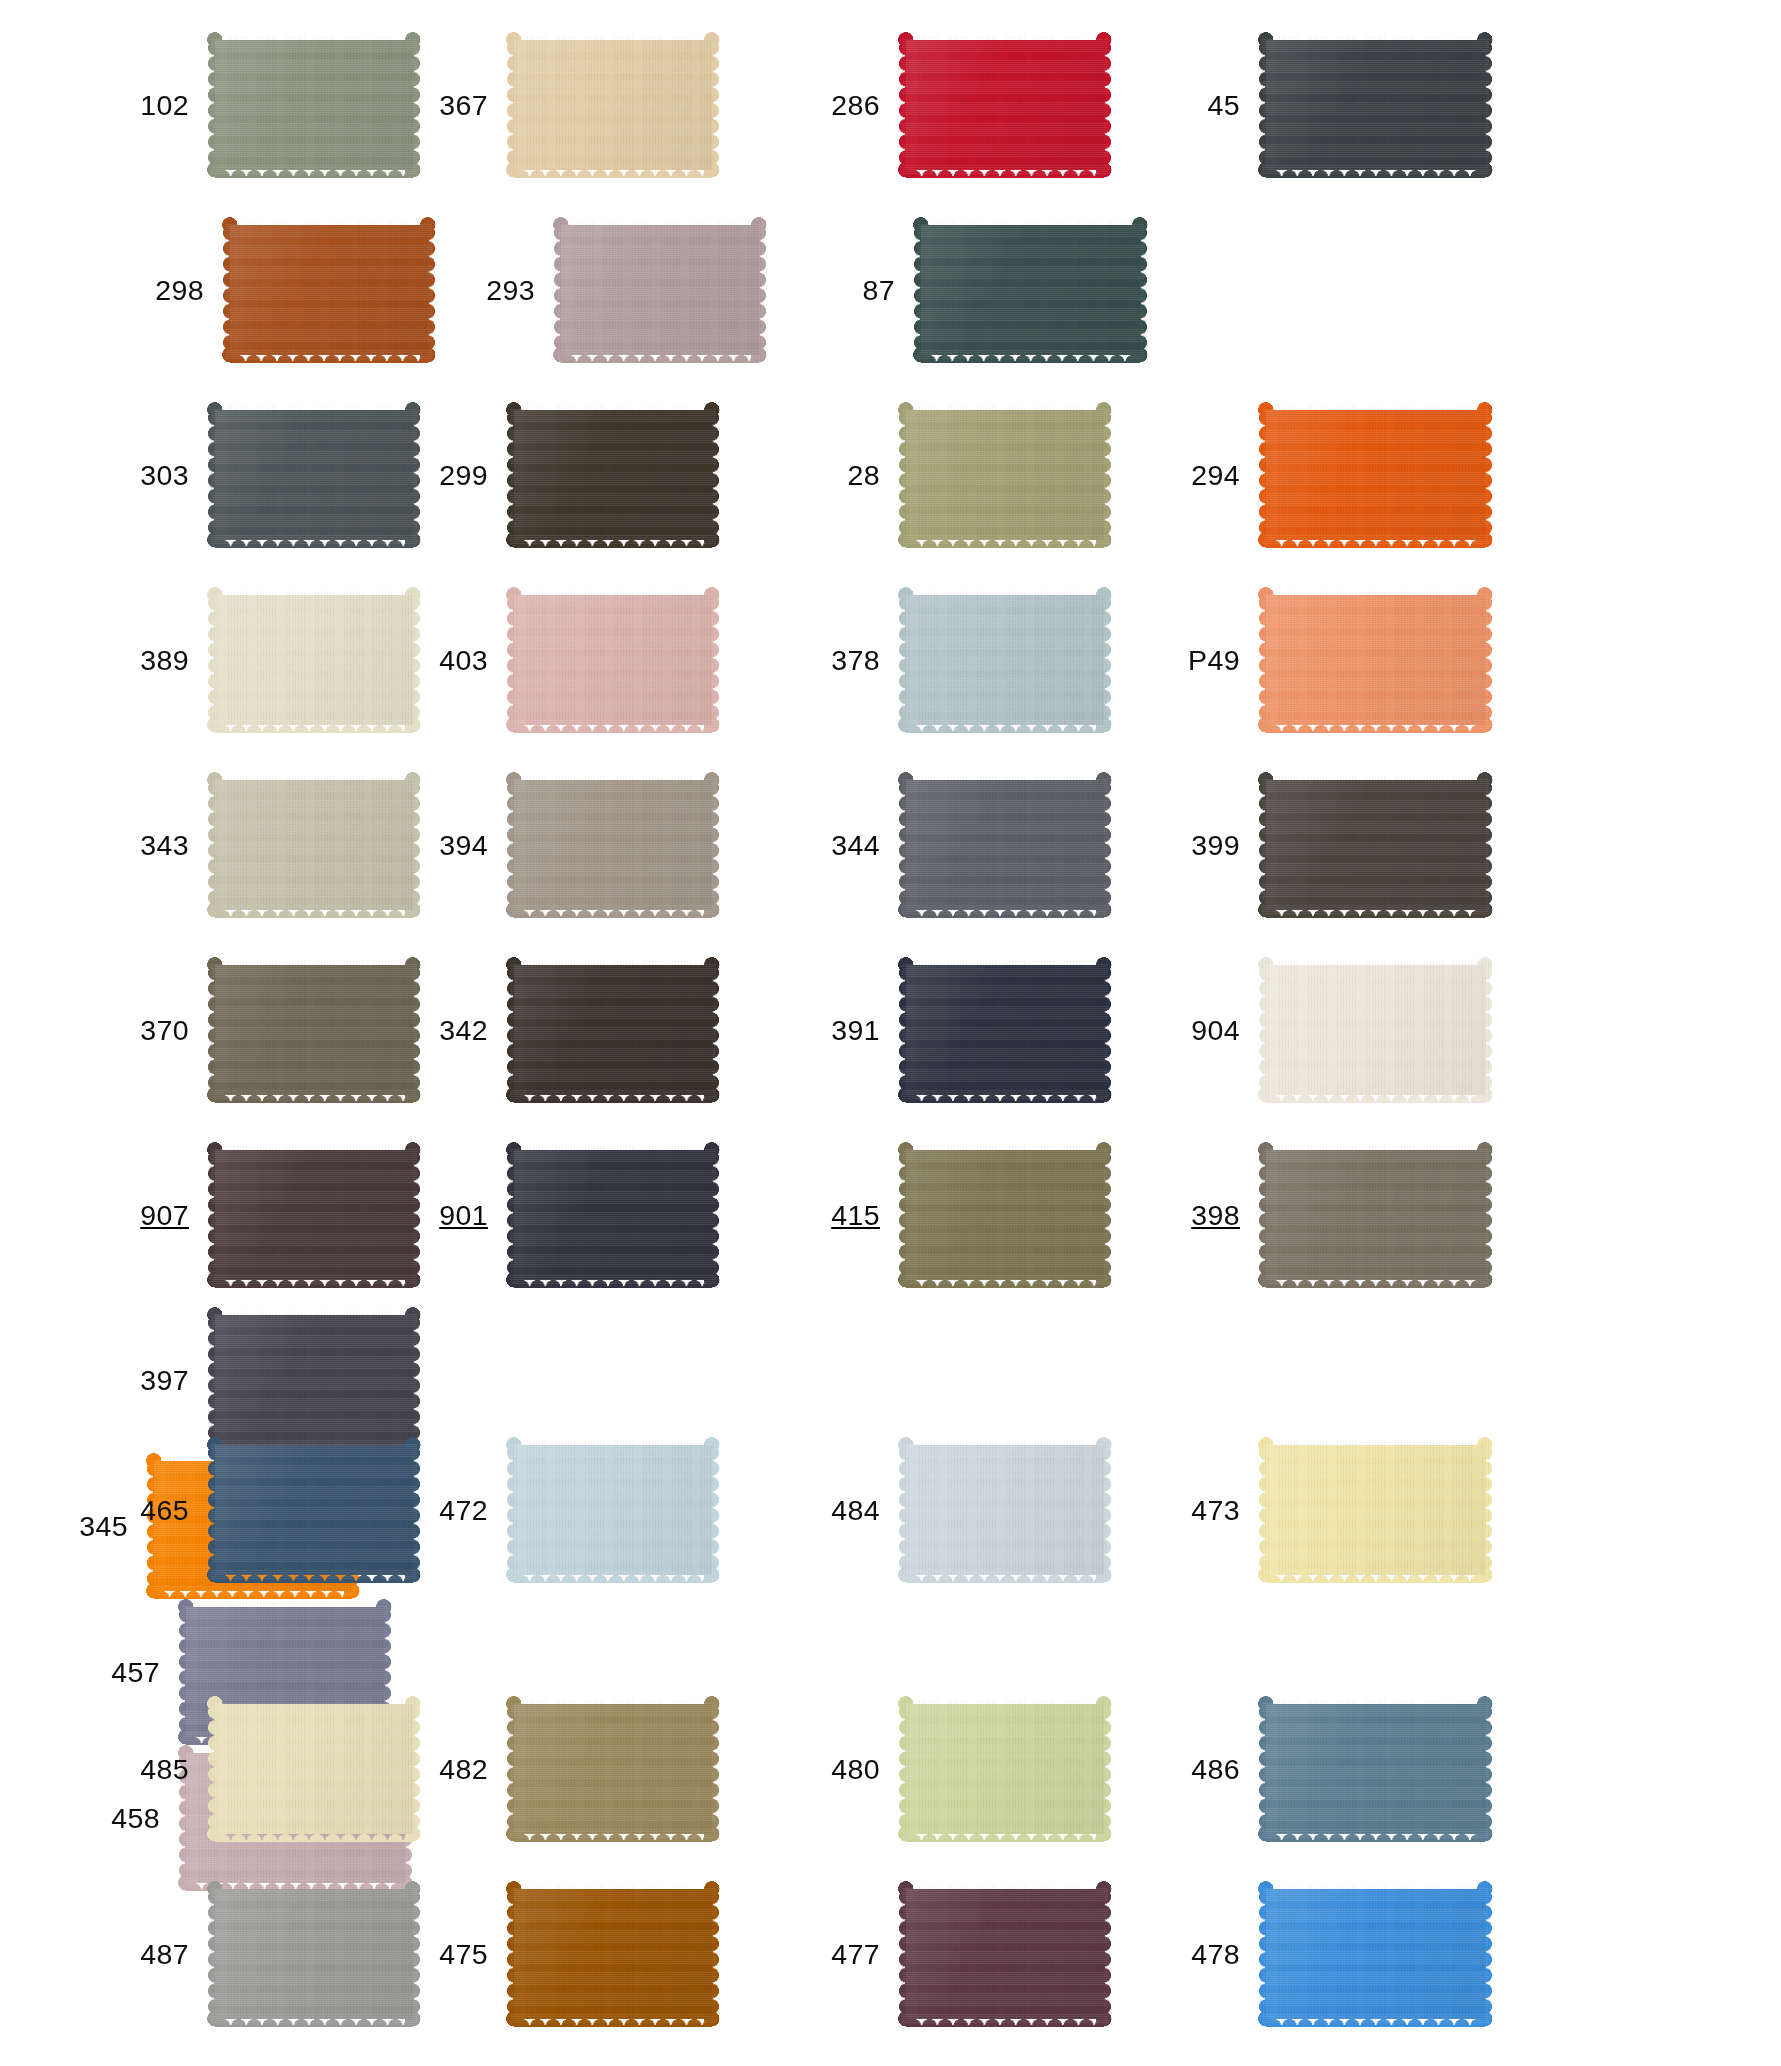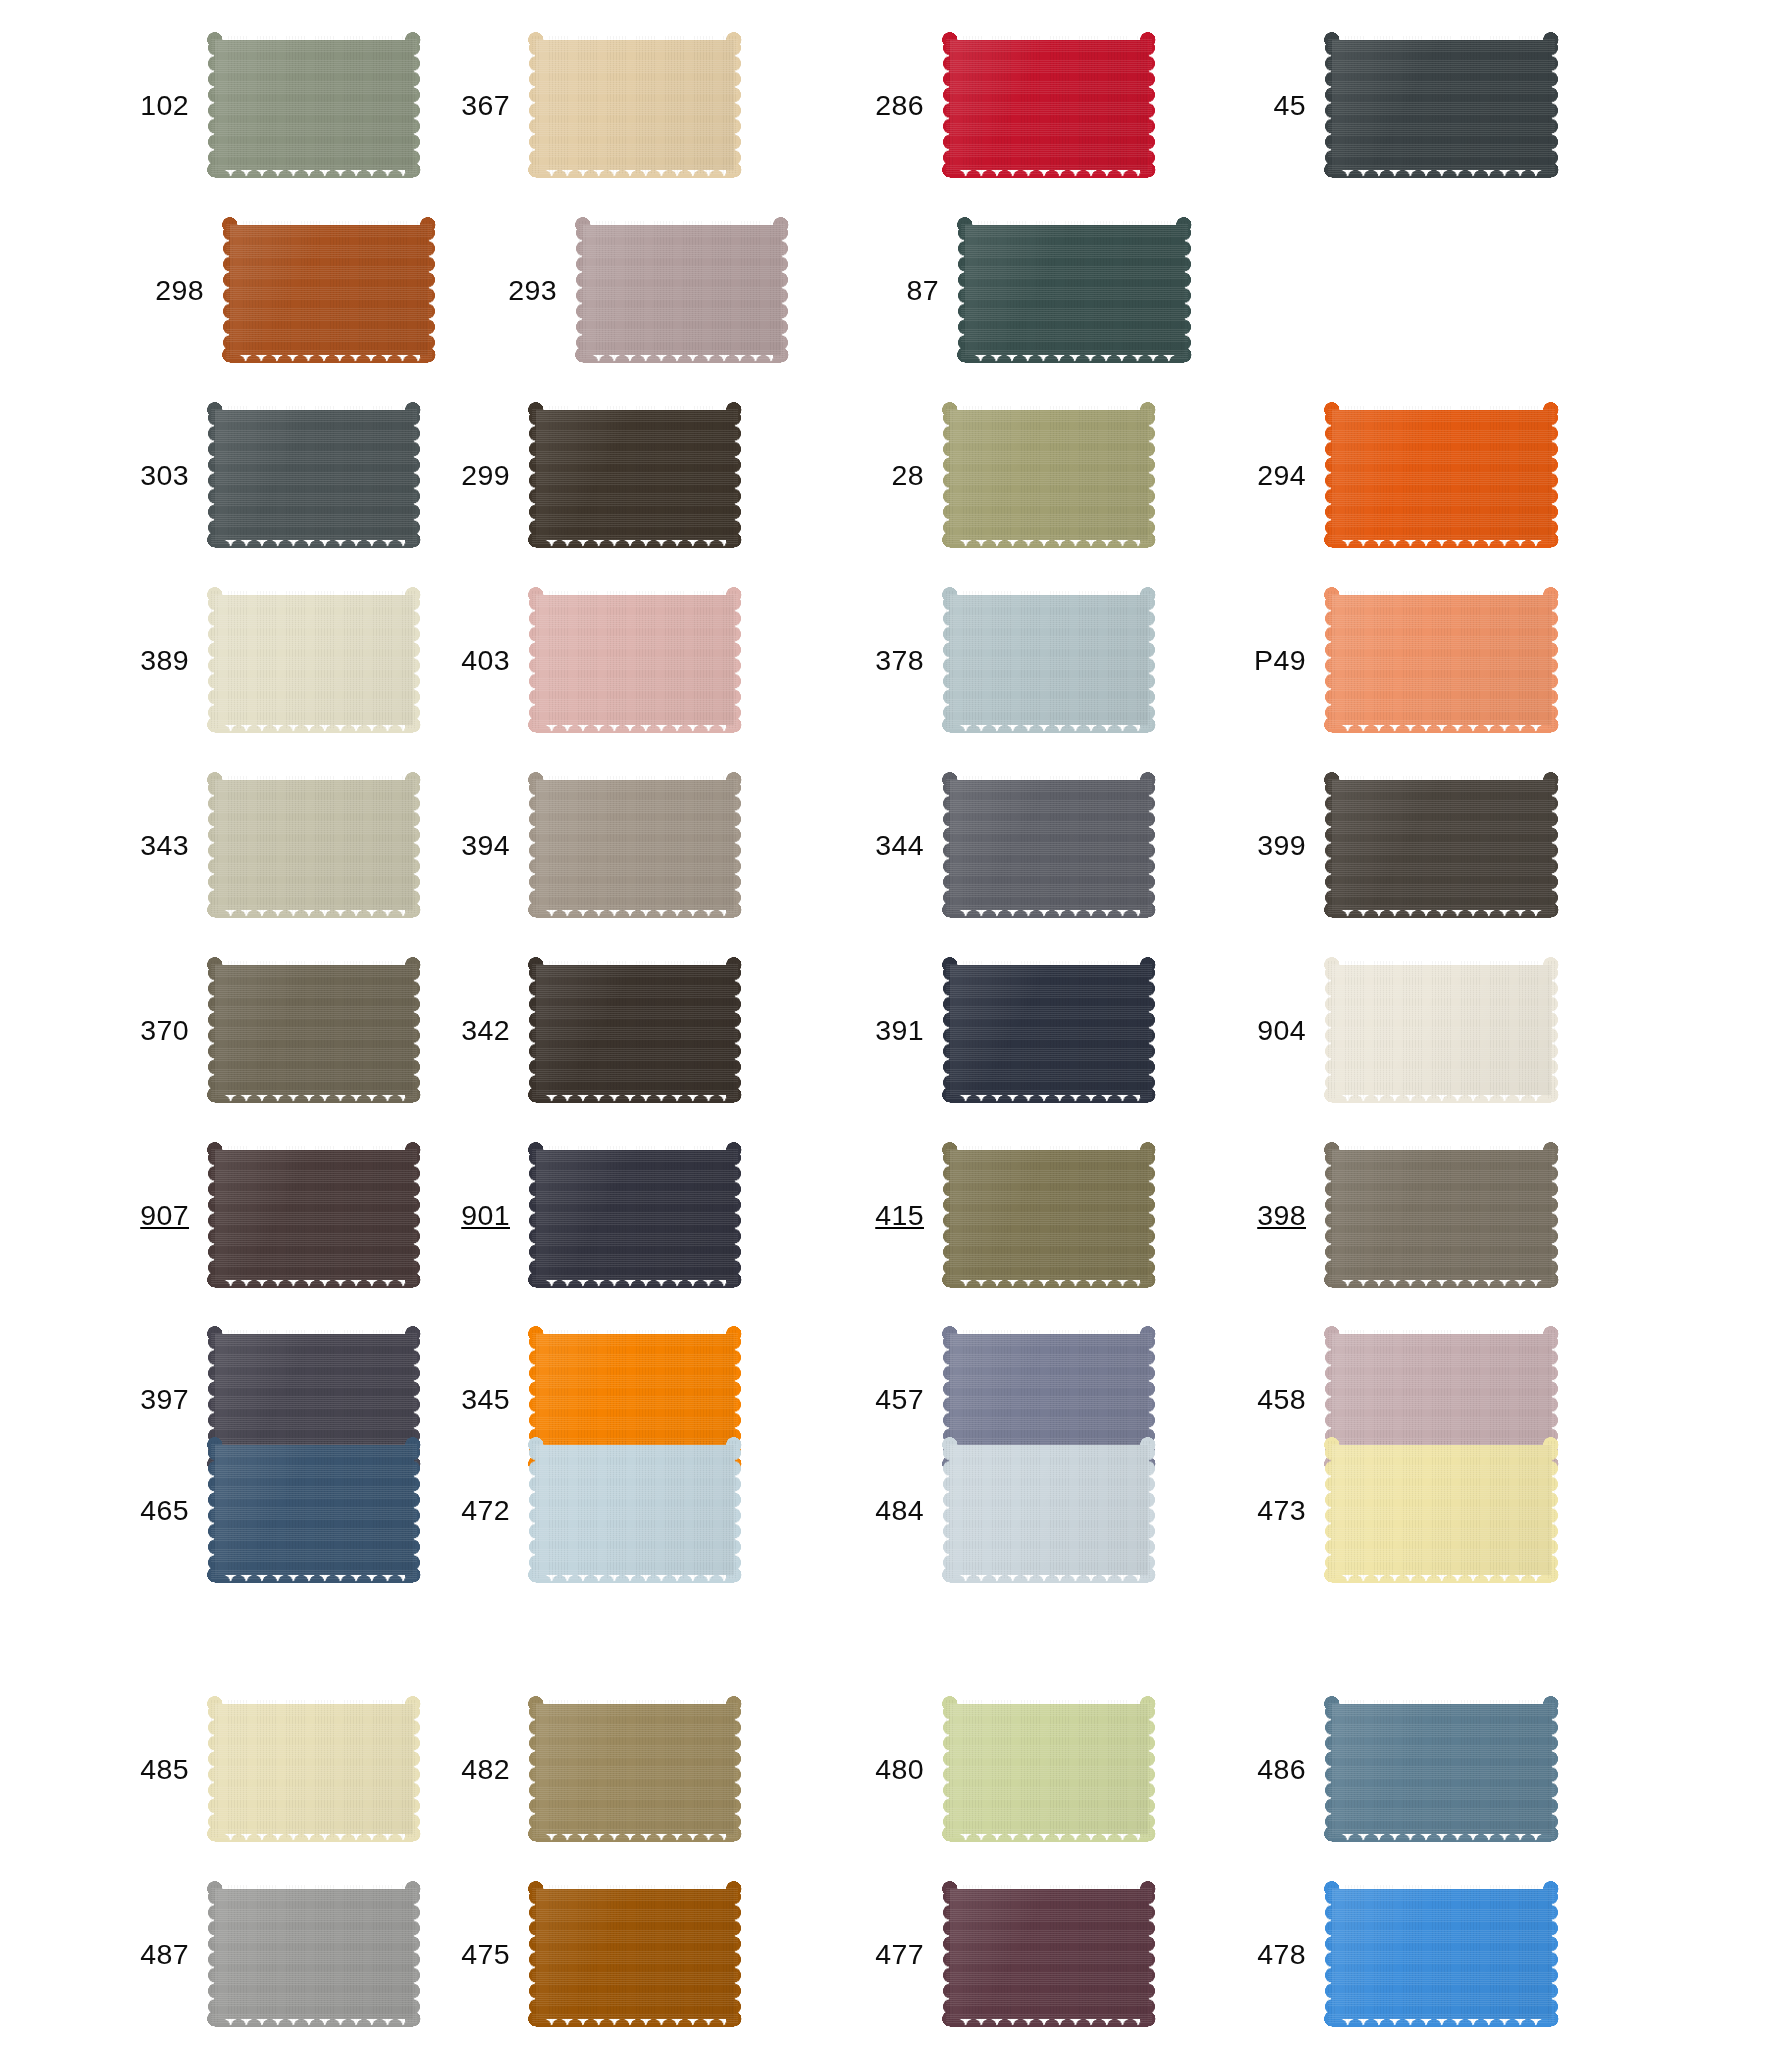--- a/index.html
+++ b/index.html
@@ -20,21 +20,20 @@
     height: 2066px;
     background: #ffffff;
   }
 
   .swatch-row {
     position: absolute;
     left: 0;
     width: 1520px;
     height: 184px;
     display: flex;
-    gap: 22px;
   }
 
   
   .swatch-cell {
     position: relative;
     height: 184px;
     display: flex;
     align-items: center;
     box-sizing: border-box;
   }
@@ -583,21 +582,21 @@
           <div class="scallop-right"></div>
           <div class="corner tl"></div>
           <div class="corner tr"></div>
           <div class="corner bl"></div>
           <div class="corner br"></div>
           <div class="texture"></div>
           <div class="sheen"></div>
         </div>
       </div>
     </div>
-    <div class="swatch-row" style="top: 1307px;">
+    <div class="swatch-row" style="top: 1307px; flex-direction: column;">
       <div class="swatch-cell col-0">
         <div class="swatch-label">397</div>
         <div class="swatch-chip" style="--chip: #474550;">
           <div class="chip-body"></div>
           <div class="scallop-top"></div>
           <div class="scallop-bottom"></div>
           <div class="scallop-left"></div>
           <div class="scallop-right"></div>
           <div class="corner tl"></div>
           <div class="corner tr"></div>

